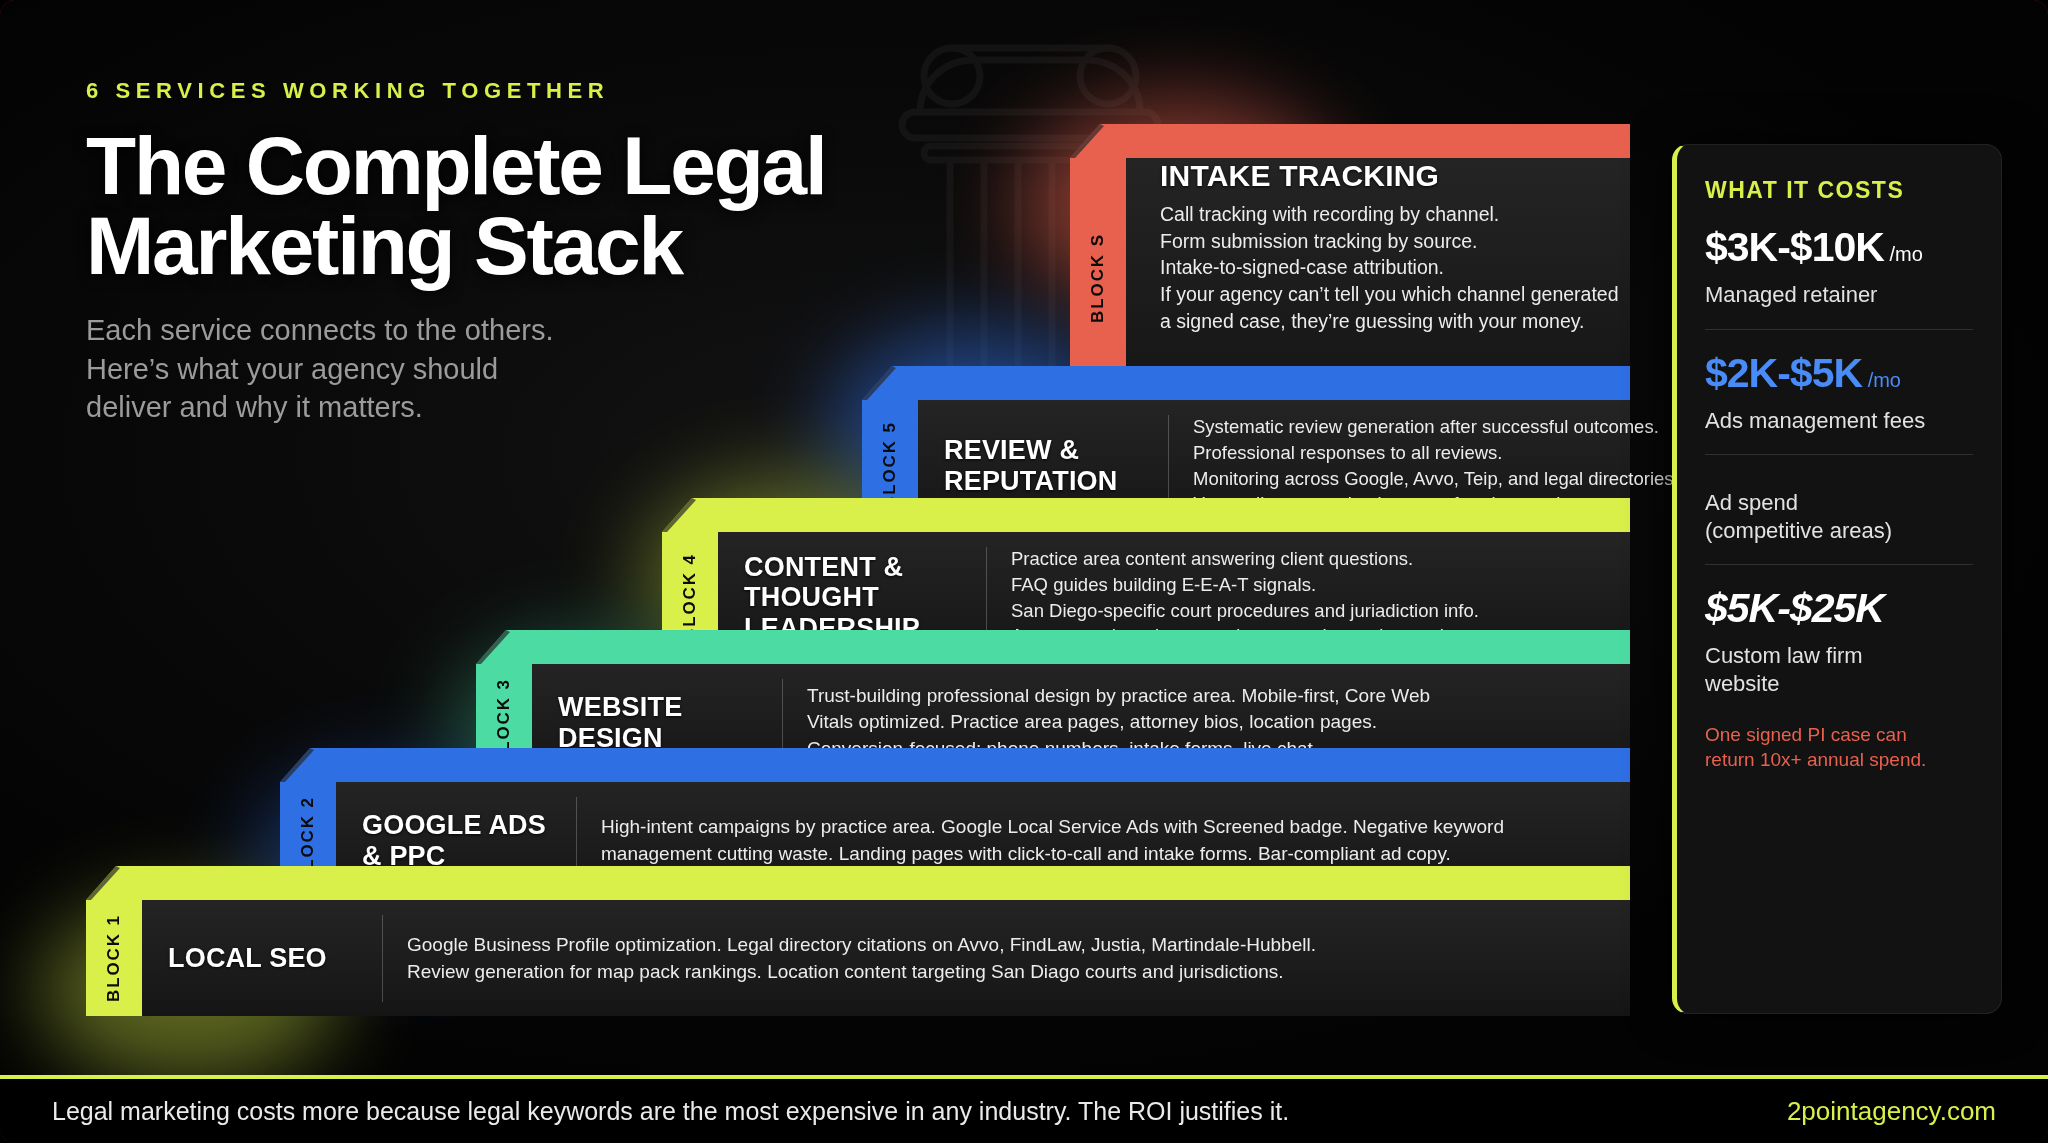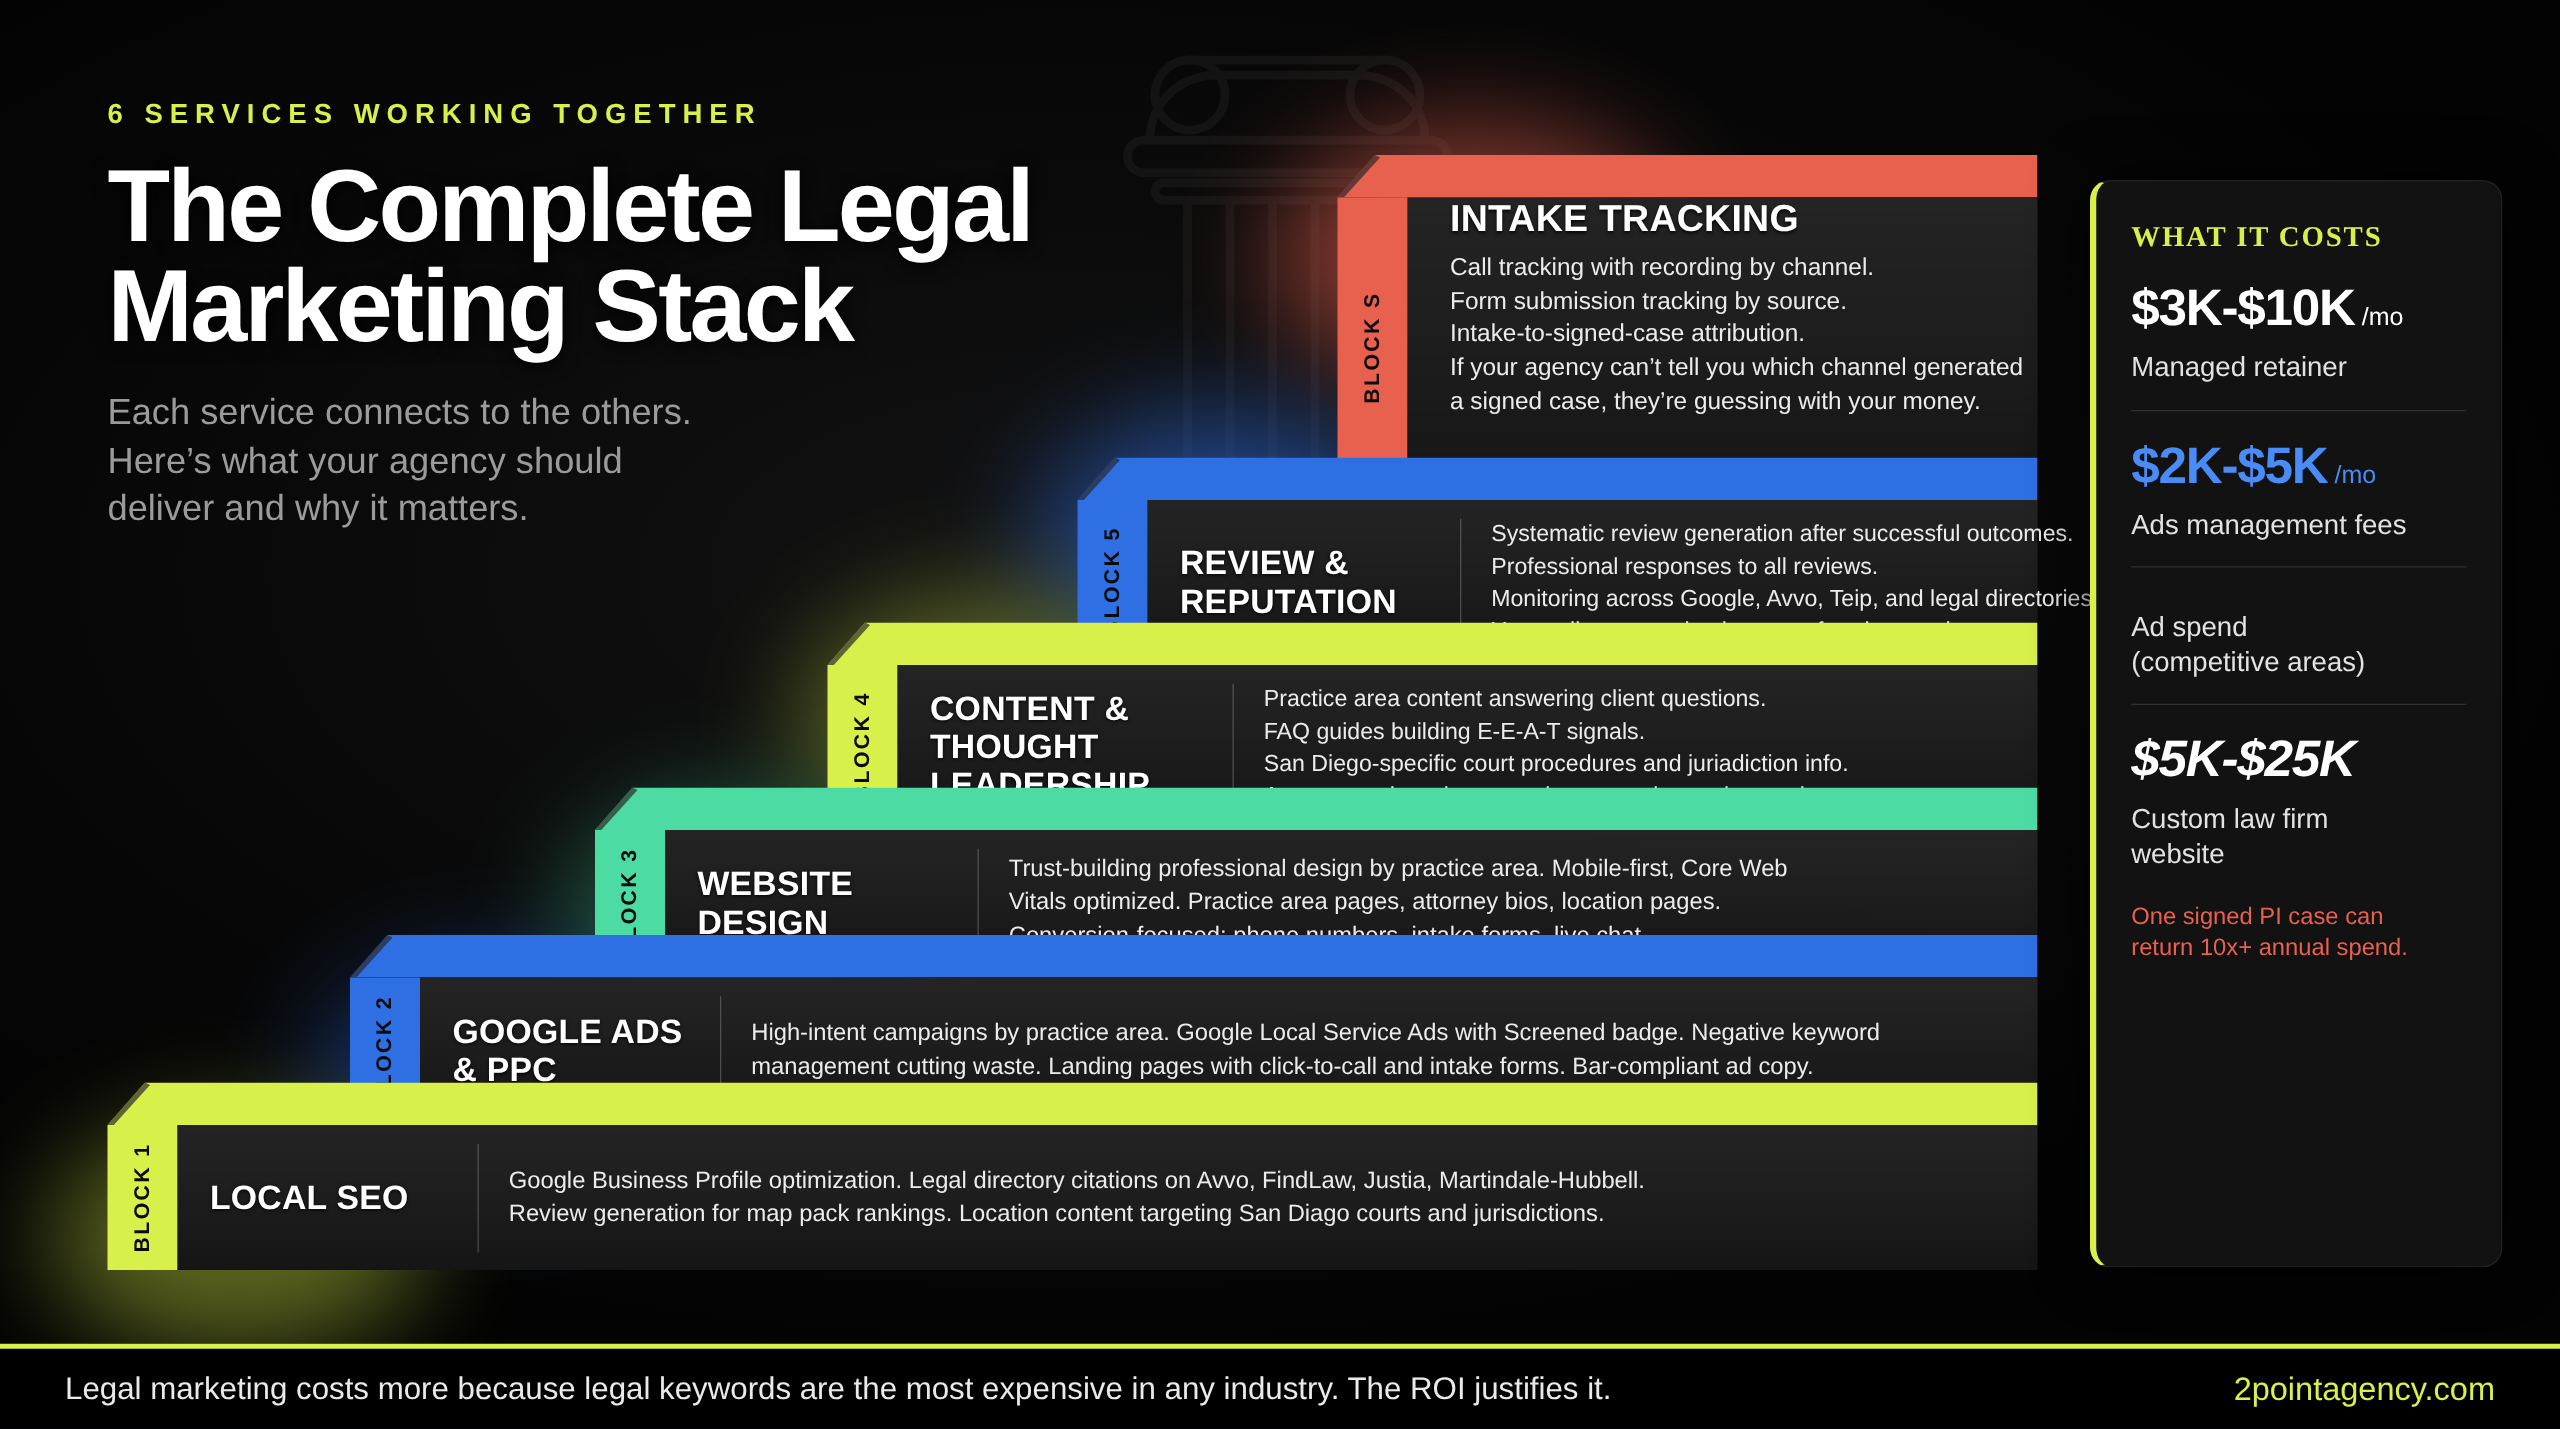--- a/index.html
+++ b/index.html
@@ -4,21 +4,21 @@
 <style>
   * { margin:0; padding:0; box-sizing:border-box; }
   html,body { background:#000; }
   body {
     width:2048px; height:1143px;
     font-family:"Liberation Sans", sans-serif;
     color:#fff; overflow:hidden; position:relative;
   }
 
   
-  .stage { position:absolute; inset:0; background:#0f172a; overflow:hidden; }
+  .stage { position:absolute; inset:0; background:#7f1d1d; overflow:hidden;border-radius:15px; }
   .bg-vign { position:absolute; inset:0;
     background:radial-gradient(ellipse 60% 55% at 42% 40%, #131313 0%, #090909 55%, #030303 100%); }
 
   
   .pillar { position:absolute; left:880px; top:20px; width:300px; height:780px; opacity:.55; }
 
   
   .header { position:absolute; left:86px; top:78px; width:760px; z-index:6; }
   .eyebrow {
     color:#d9f04a; font-size:22px; font-weight:700; letter-spacing:5.6px;
@@ -74,21 +74,21 @@
   
   .cost-card {
     position:absolute; left:1672px; top:144px; width:330px; height:870px; z-index:7;
     background:#121212; border-radius:16px;
     border:1px solid rgba(255,255,255,.07);
     border-left:5px solid #d9f04a;
     padding:32px 28px 26px 28px;
     box-shadow:0 0 44px rgba(0,0,0,.8);
   }
   .cost-title {
-    color:#d9f04a; font-size:23px; font-weight:700; letter-spacing:1.5px; text-transform:uppercase;font-family:Liberation Serif, serif;
+    color:#d9f04a; font-size:23px; font-weight:700; letter-spacing:1.5px; text-transform:uppercase;
   }
   .cost-item { padding-top:22px; }
   .cost-item + .cost-item { margin-top:20px; border-top:1px solid rgba(255,255,255,.13); }
   .cost-amt { font-size:41px; font-weight:700; letter-spacing:-1px; line-height:1.05; }
   .cost-amt .per { font-size:20px; font-weight:400; letter-spacing:0; }
   .cost-label { margin-top:12px; font-size:22px; line-height:1.25; color:#e2e2e2; }
   .cost-note { margin-top:26px; font-size:19px; line-height:1.3; color:#e8604e; }
 
   
   .footer {

